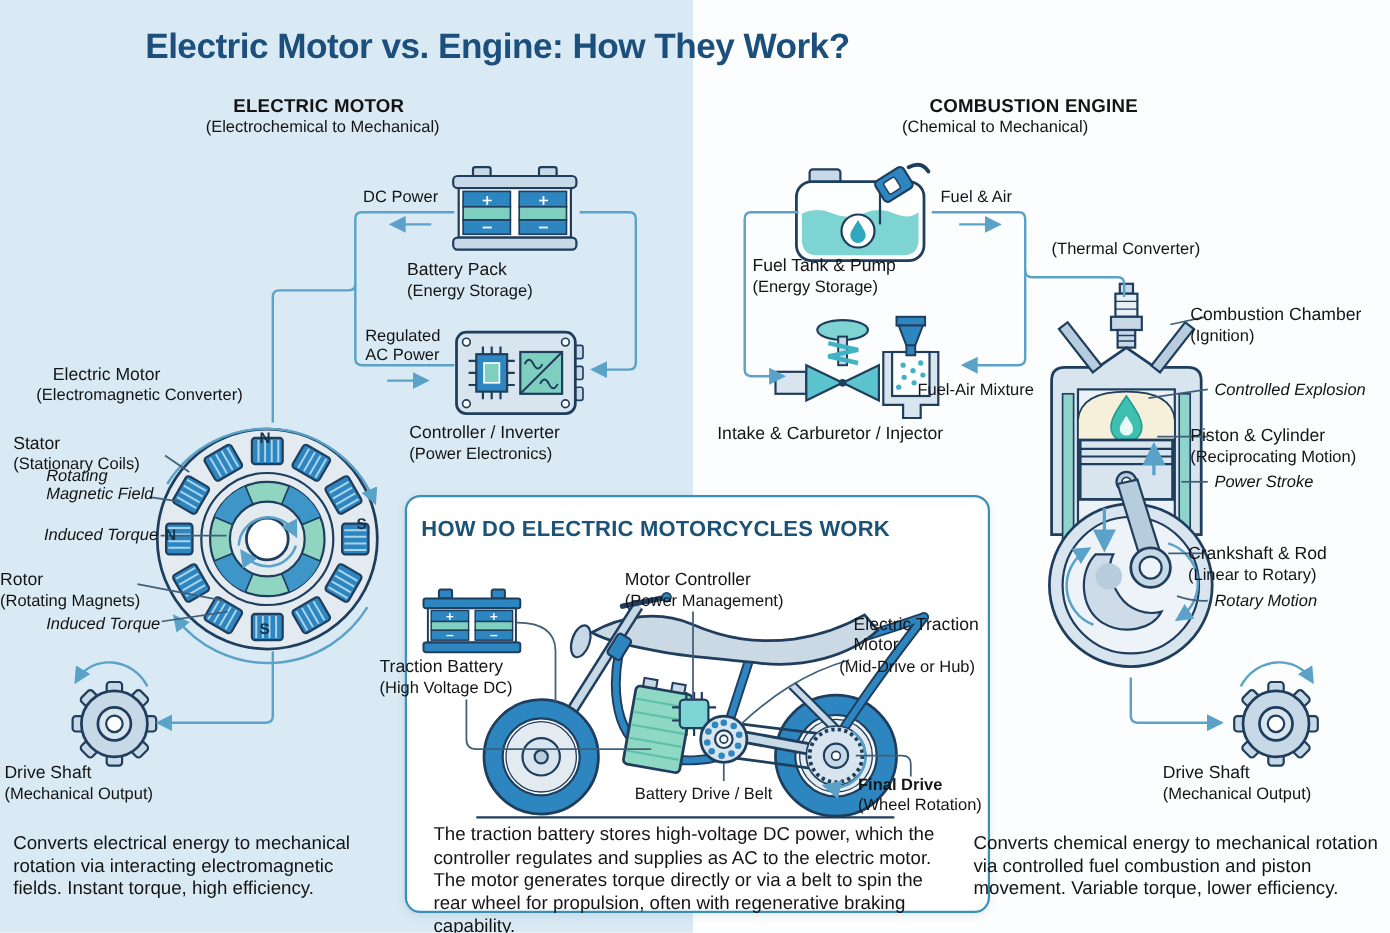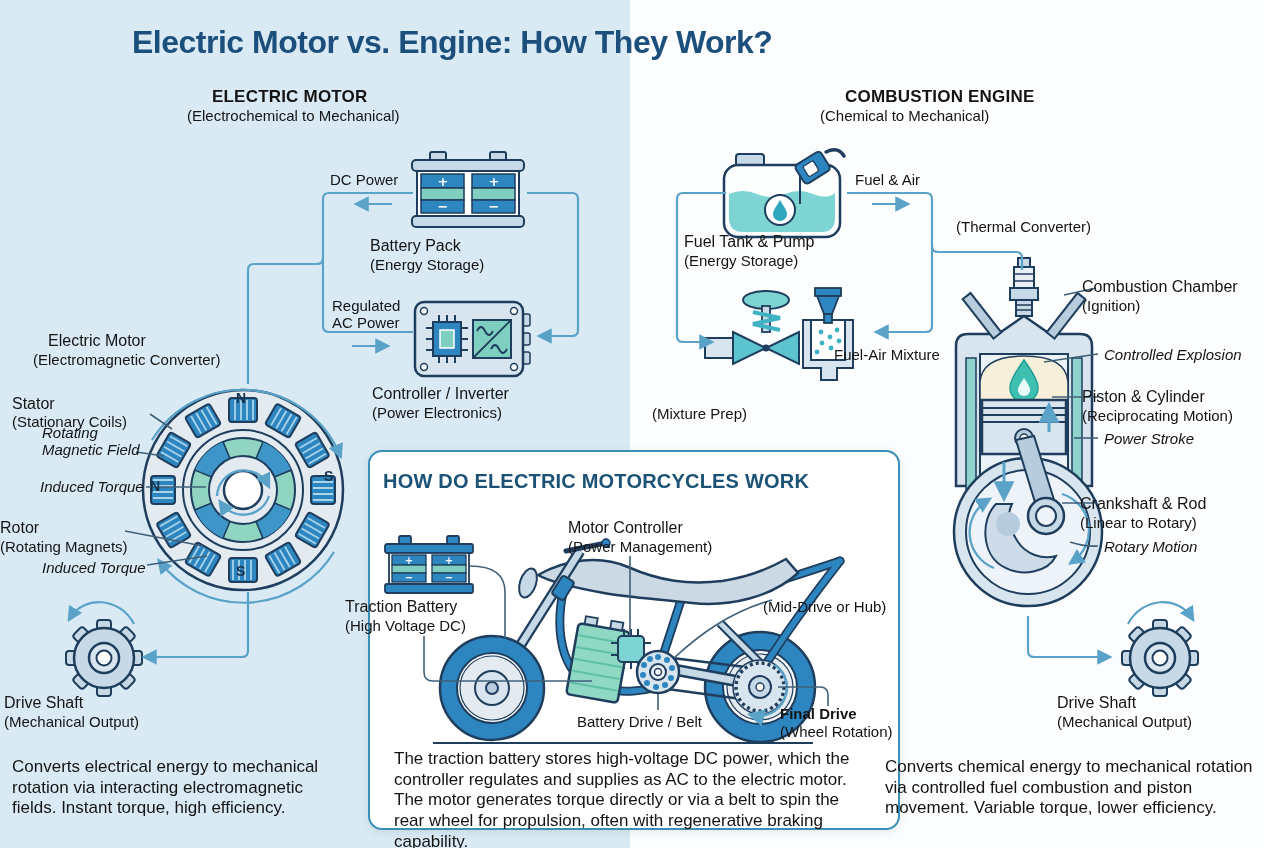--- a/index.html
+++ b/index.html
@@ -410,39 +410,40 @@
 <div class="txt compass" style="left:150px;top:478px;width:16px">N</div>
 <div class="txt compass" style="left:236px;top:563px;width:16px">S</div>
 <div class="txt lbl" style="left:4px;top:694px;width:200px">Drive Shaft</div>
 <div class="txt ann" style="left:4px;top:713px;width:200px">(Mechanical Output)</div>
 <div class="txt sum" style="left:12px;top:757px;width:330px">Converts electrical energy to mechanical rotation via interacting electromagnetic fields. Instant torque, high efficiency.</div>
 
 <div class="txt ann" style="left:855px;top:171px;width:90px">Fuel &amp; Air</div>
 <div class="txt lbl" style="left:684px;top:233px;width:200px">Fuel Tank &amp; Pump</div>
 <div class="txt ann" style="left:684px;top:252px;width:200px">(Energy Storage)</div>
 <div class="txt ann" style="left:956px;top:218px;width:260px">(Thermal Converter)</div>
-<div class="txt ann" style="left:652px;top:405px;width:260px">(Mixture Prep)</div>
+<div class="txt lbl" style="left:652px;top:386px;width:260px">Intake &amp; Carburetor / Injector</div>
 <div class="txt ann" style="left:834px;top:346px;width:140px">Fuel-Air Mixture</div>
 <div class="txt lbl" style="left:1082px;top:278px;width:180px">Combustion Chamber</div>
 <div class="txt ann" style="left:1082px;top:297px;width:180px">(Ignition)</div>
 <div class="txt it" style="left:1104px;top:346px;width:145px">Controlled Explosion</div>
 <div class="txt lbl" style="left:1082px;top:388px;width:180px">Piston &amp; Cylinder</div>
 <div class="txt ann" style="left:1082px;top:407px;width:180px">(Reciprocating Motion)</div>
 <div class="txt it" style="left:1104px;top:430px;width:145px">Power Stroke</div>
 <div class="txt lbl" style="left:1080px;top:495px;width:180px">Crankshaft &amp; Rod</div>
 <div class="txt ann" style="left:1080px;top:514px;width:180px">(Linear to Rotary)</div>
 <div class="txt it" style="left:1104px;top:538px;width:145px">Rotary Motion</div>
 <div class="txt lbl" style="left:1057px;top:694px;width:200px">Drive Shaft</div>
 <div class="txt ann" style="left:1057px;top:713px;width:200px">(Mechanical Output)</div>
 <div class="txt sum" style="left:885px;top:757px;width:375px">Converts chemical energy to mechanical rotation via controlled fuel combustion and piston movement. Variable torque, lower efficiency.</div>
 
 <div class="txt boxhdr" style="left:383px;top:470px;width:500px">HOW DO ELECTRIC MOTORCYCLES WORK</div>
 <div class="txt lbl" style="left:568px;top:519px;width:200px">Motor Controller</div>
 <div class="txt ann" style="left:568px;top:538px;width:200px">(Power Management)</div>
 <div class="txt lbl" style="left:345px;top:598px;width:160px">Traction Battery</div>
 <div class="txt ann" style="left:345px;top:617px;width:160px">(High Voltage DC)</div>
+<div class="txt lbl" style="left:776px;top:560px;width:118px">Electric Traction Motor</div>
 <div class="txt ann" style="left:763px;top:598px;width:145px">(Mid-Drive or Hub)</div>
 <div class="txt ann" style="left:577px;top:713px;width:160px">Battery Drive / Belt</div>
 <div class="txt lbl-sm" style="left:780px;top:705px;width:125px">Final Drive</div>
 <div class="txt ann" style="left:780px;top:723px;width:125px">(Wheel Rotation)</div>
 <div class="txt sum" style="left:394px;top:749px;width:478px">The traction battery stores high-voltage DC power, which the controller regulates and supplies as AC to the electric motor. The motor generates torque directly or via a belt to spin the rear wheel for propulsion, often with regenerative braking capability.</div>
 
 </div>
 
 </body></html>

